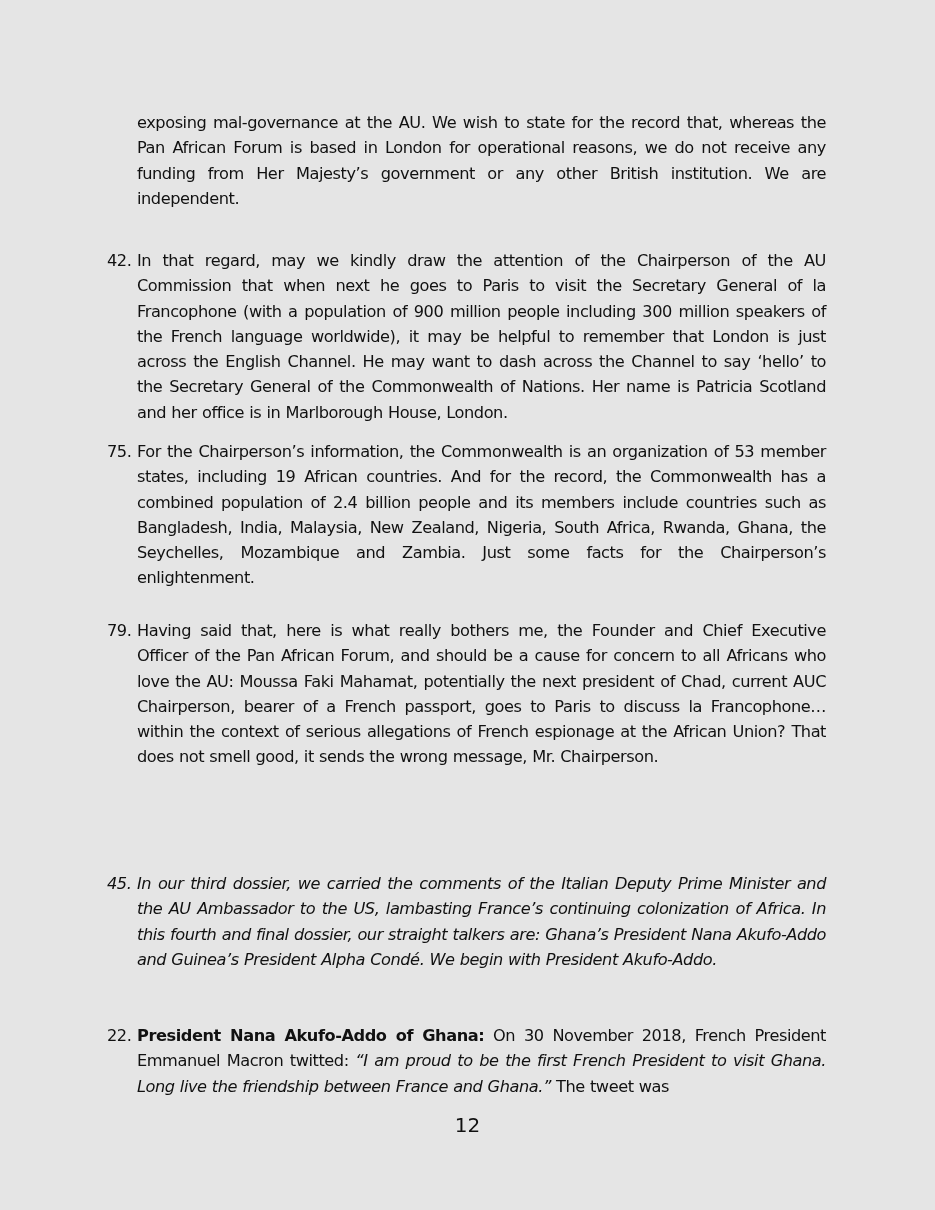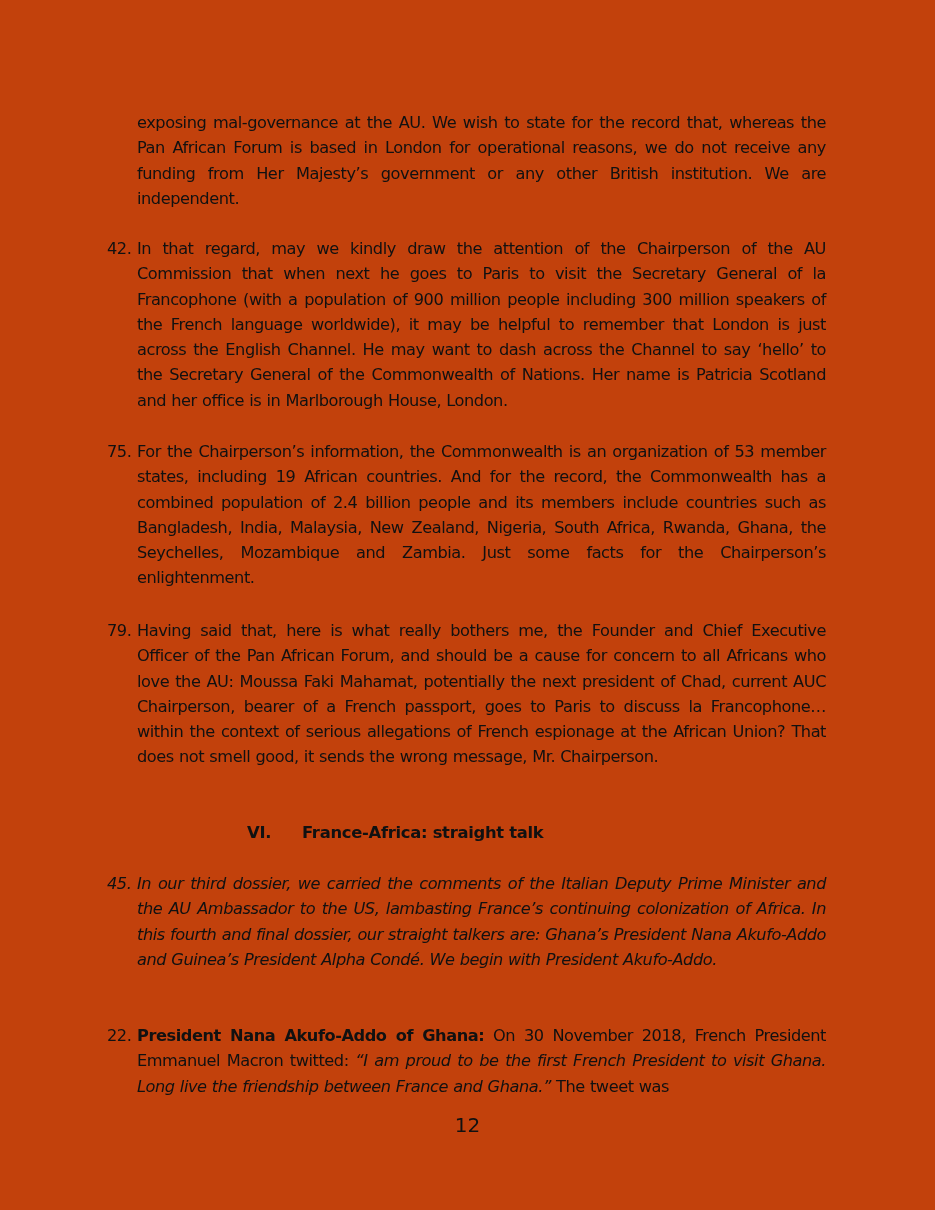--- a/index.html
+++ b/index.html
@@ -14,21 +14,21 @@
       overflow: hidden;
       font-family: "DejaVu Sans", sans-serif;
       color: #111111;
     }
     .page {
       position: absolute;
       left: 0;
       top: 0;
       width: 935px;
       height: 1210px;
-      background: #c2410c;
+      background: #e5e5e5;
     }
     .para {
       position: absolute;
       left: 137px;
       width: 689px;
       font-size: 16.2px;
       line-height: 25.3px;
       text-align: justify;
       letter-spacing: -0.45px;
       word-spacing: 0.5px;
@@ -68,38 +68,35 @@
   </style>
 </head>
 <body>
 
 <div class="page">
 
   <p class="para" style="top:110px;">
     <span>exposing mal-governance at the AU. We wish to state for the record that, whereas the Pan African Forum is based in London for operational reasons, we do not receive any funding from Her Majesty’s government or any other British institution. We are independent.</span>
   </p>
 
-  <p class="para" style="top:236px;">
+  <p class="para" style="top:248px;">
     <span class="num">42.</span>
     <span>In that regard, may we kindly draw the attention of the Chairperson of the AU Commission that when next he goes to Paris to visit the Secretary General of la Francophone (with a population of 900 million people including 300 million speakers of the French language worldwide), it may be helpful to remember that London is just across the English Channel. He may want to dash across the Channel to say ‘hello’ to the Secretary General of the Commonwealth of Nations. Her name is Patricia Scotland and her office is in Marlborough House, London.</span>
   </p>
 
   <p class="para" style="top:439px;">
     <span class="num">75.</span>
     <span>For the Chairperson’s information, the Commonwealth is an organization of 53 member states, including 19 African countries. And for the record, the Commonwealth has a combined population of 2.4 billion people and its members include countries such as Bangladesh, India, Malaysia, New Zealand, Nigeria, South Africa, Rwanda, Ghana, the Seychelles, Mozambique and Zambia. Just some facts for the Chairperson’s enlightenment.</span>
   </p>
 
   <p class="para" style="top:618px;">
     <span class="num">79.</span>
     <span>Having said that, here is what really bothers me, the Founder and Chief Executive Officer of the Pan African Forum, and should be a cause for concern to all Africans who love the AU: Moussa Faki Mahamat, potentially the next president of Chad, current AUC Chairperson, bearer of a French passport, goes to Paris to discuss la Francophone… within the context of serious allegations of French espionage at the African Union? That does not smell good, it sends the wrong message, Mr. Chairperson.</span>
   </p>
 
-  <div class="heading">
-    <span class="roman">VI.</span><span>France-Africa: straight talk</span>
-  </div>
 
   <p class="para" style="top:871px;font-style:italic;">
     <span class="num">45.</span>
     <span>In our third dossier, we carried the comments of the Italian Deputy Prime Minister and the AU Ambassador to the US, lambasting France’s continuing colonization of Africa. In this fourth and final dossier, our straight talkers are: Ghana’s President Nana Akufo-Addo and Guinea’s President Alpha Condé. We begin with President Akufo-Addo.</span>
   </p>
 
   <p class="para" style="top:1023px;">
     <span class="num">22.</span>
     <b>President Nana Akufo-Addo of Ghana:</b><span> On 30 November 2018, French President Emmanuel Macron twitted: </span><i>“I am proud to be the first French President to visit Ghana. Long live the friendship between France and Ghana.”</i><span>  The tweet was</span>
   </p>

